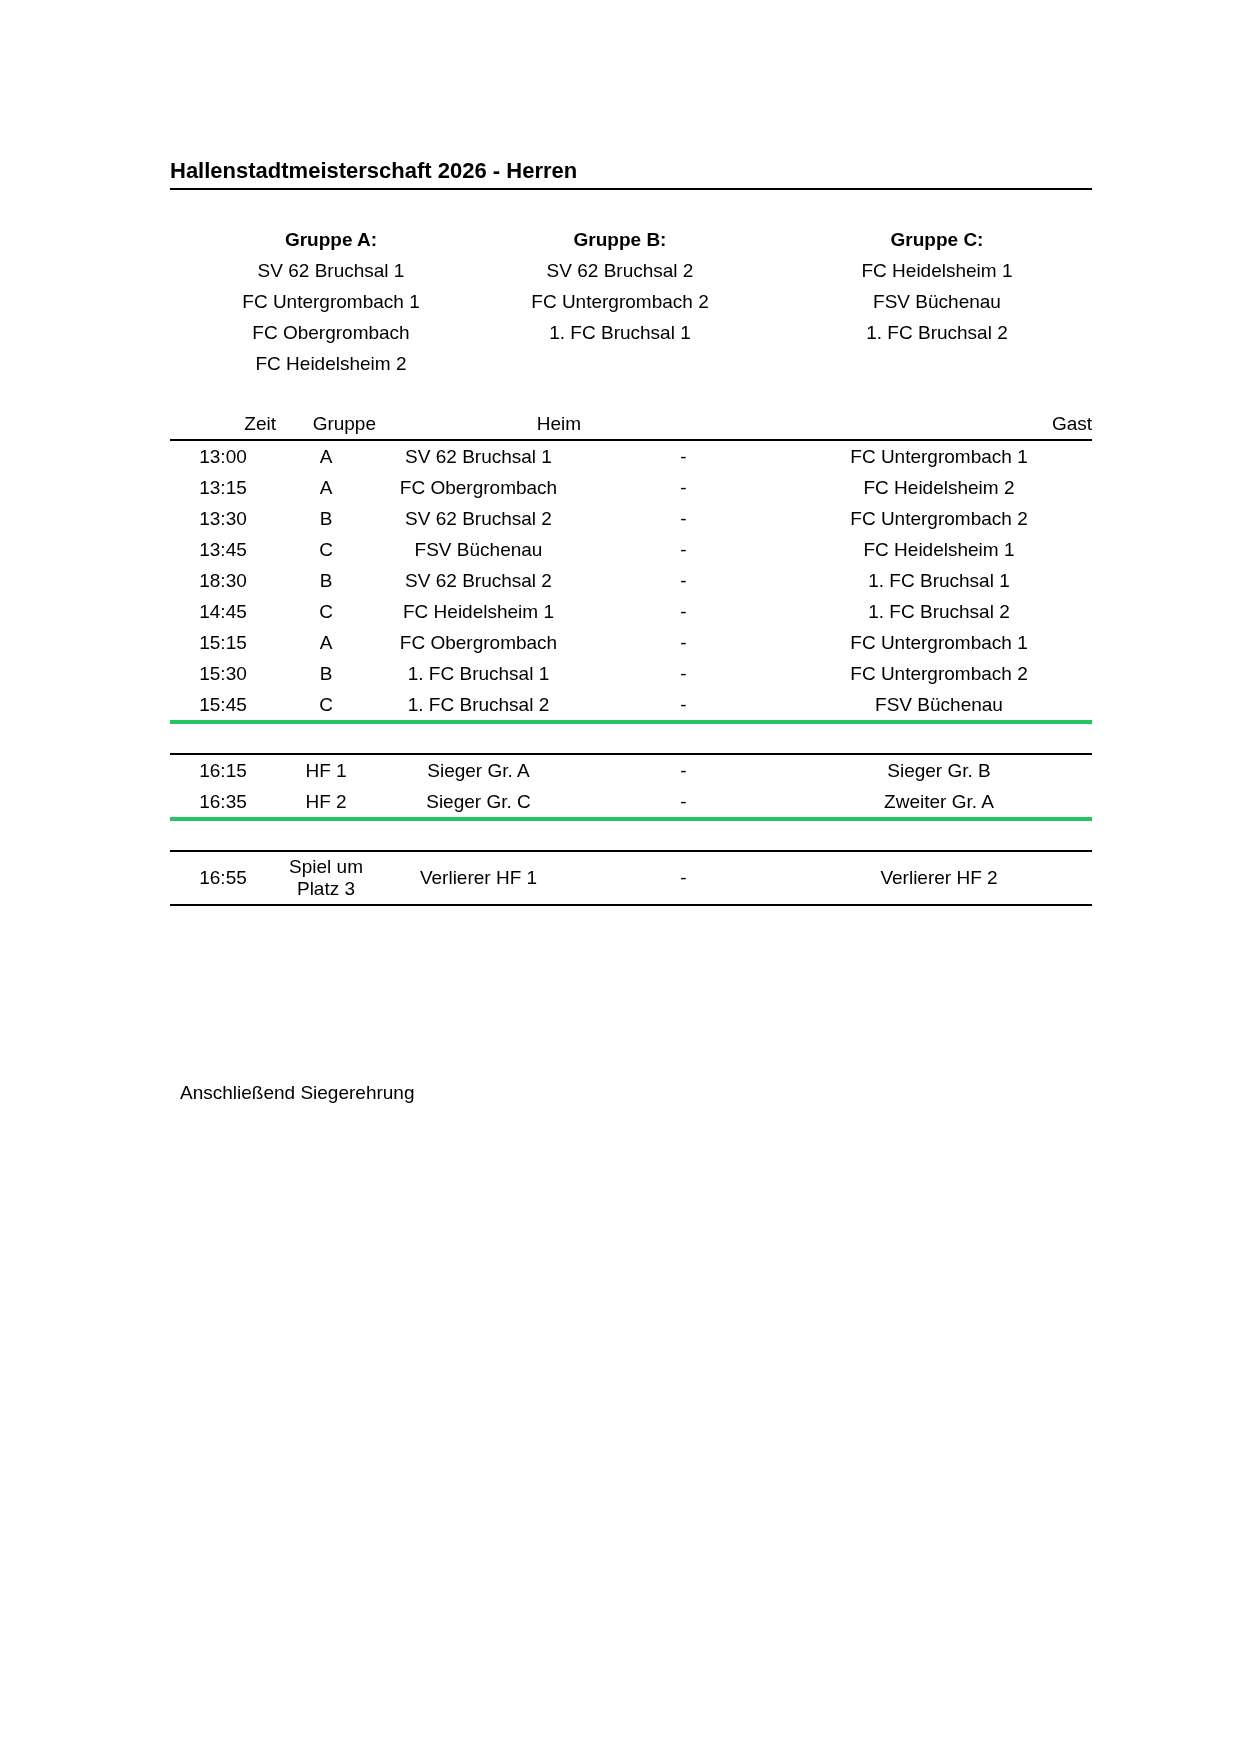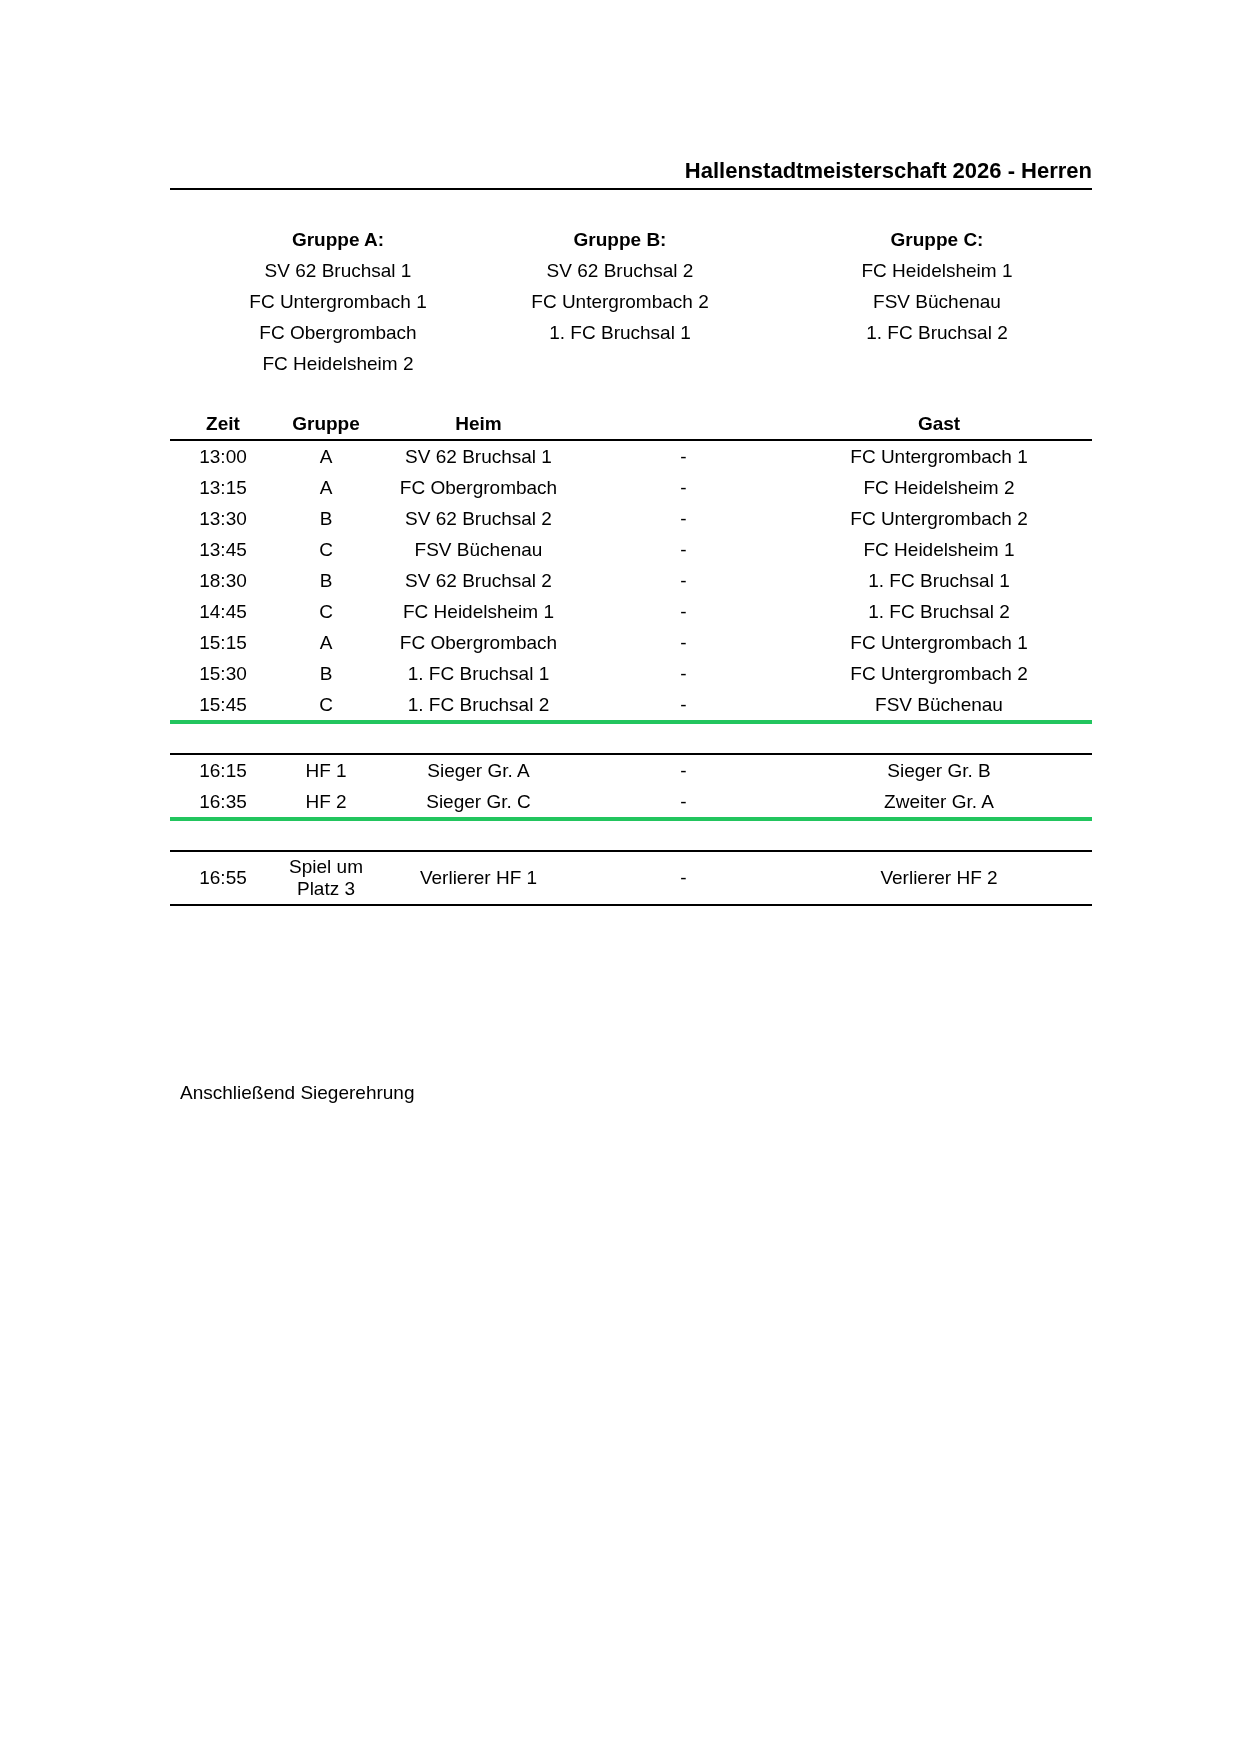--- a/index.html
+++ b/index.html
@@ -1,27 +1,27 @@
 <!DOCTYPE html>
 <html><head>
 <meta charset="utf-8">
 <style>
   html, body { margin:0; padding:0; background:#ffffff; }
   body { width:1240px; height:1754px; position:relative; font-family:"Liberation Sans", sans-serif; color:#000; font-size:19px; }
   .page { position:absolute; left:170px; top:0; width:922px; }
-  .title { position:absolute; top:158px; left:0; width:922px; text-align:right; font-weight:bold; font-size:22px; }
+  .title { position:absolute; top:158px; left:0; width:922px; text-align:left; font-weight:bold; font-size:22px; }
   .title-rule { position:absolute; top:188px; left:0; width:922px; height:0; border-top:2px solid #000; }
   .groups { position:absolute; top:224px; left:0; width:922px; }
   .group { position:absolute; top:0; width:300px; text-align:center; }
   .group .gh { font-weight:bold; height:31px; line-height:31px; }
   .group .gt { height:31px; line-height:31px; }
-  .g0 { left:18px; } .g1 { left:300px; } .g2 { left:617px; }
+  .g0 { left:11px; } .g1 { left:300px; } .g2 { left:617px; }
   table.sched { position:absolute; top:408px; left:0; width:922px; border-collapse:collapse; table-layout:fixed; }
   table.sched td, table.sched th { padding:0; text-align:center; height:31px; line-height:22px; font-weight:normal; }
-  table.sched th { font-weight:bold; }
+  table.sched th { font-weight:normal;text-align:right; }
   col.c0 { width:106px; } col.c1 { width:100px; } col.c2 { width:205px; } col.c3 { width:205px; } col.c4 { width:306px; }
   tr.hdr th { border-bottom:2px solid #000; }
   tr.endgroup td { border-bottom:4px solid #22c55e; }
   tr.spacer td { height:29px; border-bottom:2px solid #000; }
   tr.tall td { height:52px; border-bottom:2px solid #000; }
   .footer { position:absolute; top:1082px; left:10px; }
 </style>
 </head>
 <body>
 

